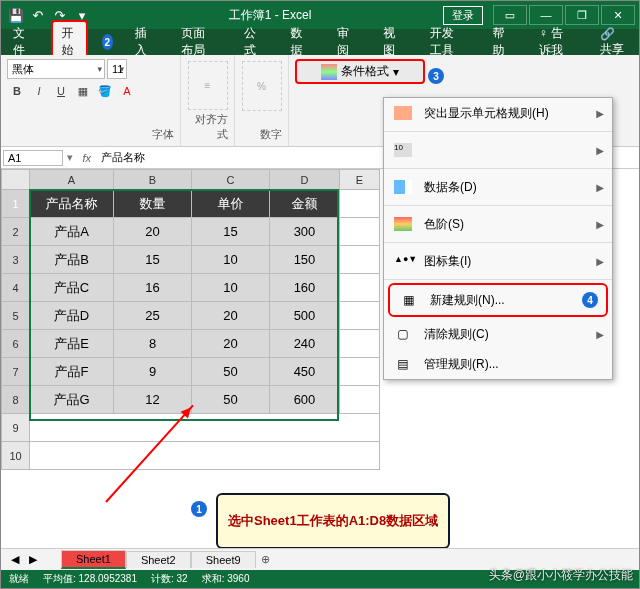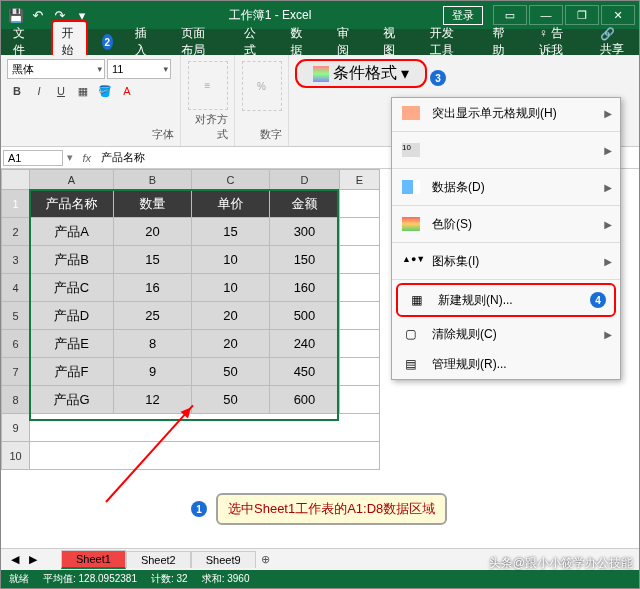--- a/index.html
+++ b/index.html
@@ -18,26 +18,26 @@
 .share{margin-left:auto;padding:3px 6px}
 .ribbon{height:92px;background:#f3f3f3;border-bottom:1px solid #ccc;display:flex;font-size:11px;position:relative}
 .grp{border-right:1px solid #ddd;padding:4px 6px;display:flex;flex-direction:column;justify-content:space-between}
 .grp-label{text-align:right;color:#555;font-size:11px}
 .clip{width:48px}
 .clip .paste{width:34px;height:34px;background:#fff;border:1px solid #ccc;margin:2px auto}
 .fontgrp{width:180px}
 .fontrow{display:flex;gap:2px;margin-bottom:2px}
 .combo{border:1px solid #bbb;background:#fff;height:20px;padding:0 14px 0 4px;font-size:11px;display:flex;align-items:center;position:relative}
 .combo::after{content:"▾";position:absolute;right:2px;color:#555;font-size:9px}
-.fname{width:98px}.fsize{width:64px}
+.fname{width:98px}.fsize{width:20px}
 .fbtn{width:20px;height:20px;border:1px solid transparent;display:flex;align-items:center;justify-content:center;color:#444}
 .smgrp{width:54px}
 .smgrp .ph{width:40px;height:50px;border:1px dashed #ccc;margin:2px auto;color:#aaa;display:flex;align-items:center;justify-content:center;font-size:10px}
 .cf-area{flex:1;padding:4px 6px}
-.cf-btn{display:inline-flex;align-items:center;gap:4px;padding:2px 16px;border:2px solid red;border-radius:11px;background:#eaeaea;font-size:16px}
+.cf-btn{display:inline-flex;align-items:center;gap:4px;padding:2px 24px;border:2px solid red;border-radius:4px;background:#eaeaea;font-size:12px}
 .cf-ico{width:16px;height:16px;background:linear-gradient(#f88,#8f8,#88f)}
 .namebox{height:22px;background:#fff;border-bottom:1px solid #ccc;display:flex;align-items:center;font-size:11px}
 .nb-cell{width:60px;border:1px solid #bbb;padding:1px 4px;margin-left:2px}
 .nb-fx{padding:0 6px;color:#666;font-style:italic}
 .nb-val{padding:0 4px}
 .sheet{position:relative;background:#fff}
 .grid{border-collapse:collapse;font-size:13px;margin-left:0}
 .grid th,.grid td{border:1px solid #bbb;text-align:center}
 .colhdr th{background:#e8e8e8;font-weight:normal;height:20px;font-size:11px;color:#333}
 .rowhdr{background:#e8e8e8;width:28px;font-size:11px;color:#333}
@@ -45,29 +45,29 @@
 .datahdr td{background:#3a3a3a;color:#fff;height:28px}
 .datarow td{background:#d9d9d9;height:28px}
 .colA{width:84px}.colB{width:78px}.colC{width:78px}.colD{width:70px}
 .selbox{position:absolute;border:2px solid #107c41;pointer-events:none}
 .menu{position:absolute;background:#f8f8f8;border:1px solid #aaa;box-shadow:2px 2px 6px rgba(0,0,0,.3);font-size:12px;width:230px}
 .mi{display:flex;align-items:center;padding:6px 8px;gap:10px;cursor:pointer}
 .mi-ico{width:22px;height:18px;display:flex;align-items:center;justify-content:center}
 .mi-arr{margin-left:auto;color:#666;font-size:10px}
 .msep{height:1px;background:#ddd;margin:3px 0}
 .mi.hl{border:2px solid red;border-radius:6px;margin:2px 4px}
-.callout{position:absolute;background:#fffbd6;border:2px solid #a3a3a3;border-radius:6px;padding:5px 10px;font-size:13px;color:#a00;font-weight:normal}
+.callout{position:absolute;background:#fffbd6;border:2px solid #0f172a;border-radius:6px;padding:17px 10px;font-size:13px;color:#a00;font-weight:bold}
 .arrow{position:absolute;width:120px;height:2px;background:red;transform-origin:left center}
 .arrow::after{content:"";position:absolute;right:-2px;top:-4px;border:5px solid transparent;border-left:10px solid red}
 .sheettabs{position:absolute;bottom:18px;left:0;right:0;height:22px;background:#f3f3f3;border-top:1px solid #ccc;display:flex;align-items:center;font-size:11px;padding-left:60px;gap:0}
 .stab{padding:2px 14px;border:1px solid #ccc;background:#eee;border-bottom:none}
 .stab.active{background:#ef4444;border-bottom:2px solid #107c41}
 .plus{width:20px;text-align:center;color:#555}
 .status{position:absolute;bottom:0;left:0;right:0;height:18px;background:#0f6b3a;color:#fff;font-size:10px;display:flex;align-items:center;padding:0 8px;gap:14px}
-.watermark{position:absolute;right:6px;bottom:16px;color:#fff;font-size:12px;opacity:.9;text-shadow:0 0 3px #000}
+.watermark{position:absolute;right:6px;bottom:4px;color:#fff;font-size:12px;opacity:.9;text-shadow:0 0 3px #000}
 .csico{display:inline-block;width:18px;height:14px}
 </style>
 </head>
 <body>
 
 <div class="titlebar">
   <div class="tb-left">
     <span class="tb-ico">💾</span>
     <span class="tb-ico">↶</span>
     <span class="tb-ico">↷</span>
@@ -231,21 +231,21 @@
         </tr>
   <tr>
           <td class="rowhdr">10</td>
           <td colspan="5" style="height:28px"></td>
         </tr>
 </tbody>
     </table>
 <div class="selbox" style="left:28px;top:20px;width:310px;height:232px"></div>
 </div>
 
-<div class="menu" style="left:390px;top:96px">
+<div class="menu" style="left:382px;top:96px">
   <div class="mi">
     <span class="mi-ico">
         <span class="csico" style="background:#fa8"></span>
       </span>
     <span>突出显示单元格规则(H)</span>
     <span class="mi-arr">▶</span>
   </div>
   <div class="msep"></div>
   <div class="mi">
     <span class="mi-ico">

